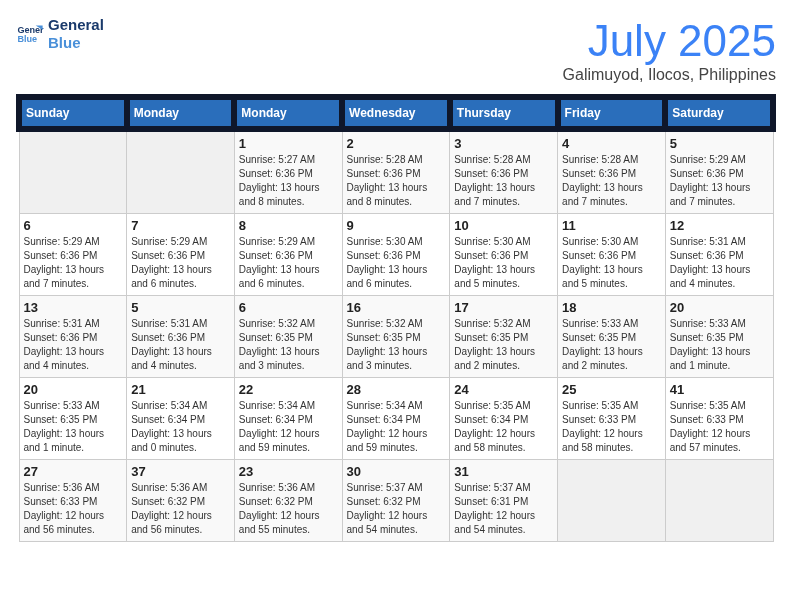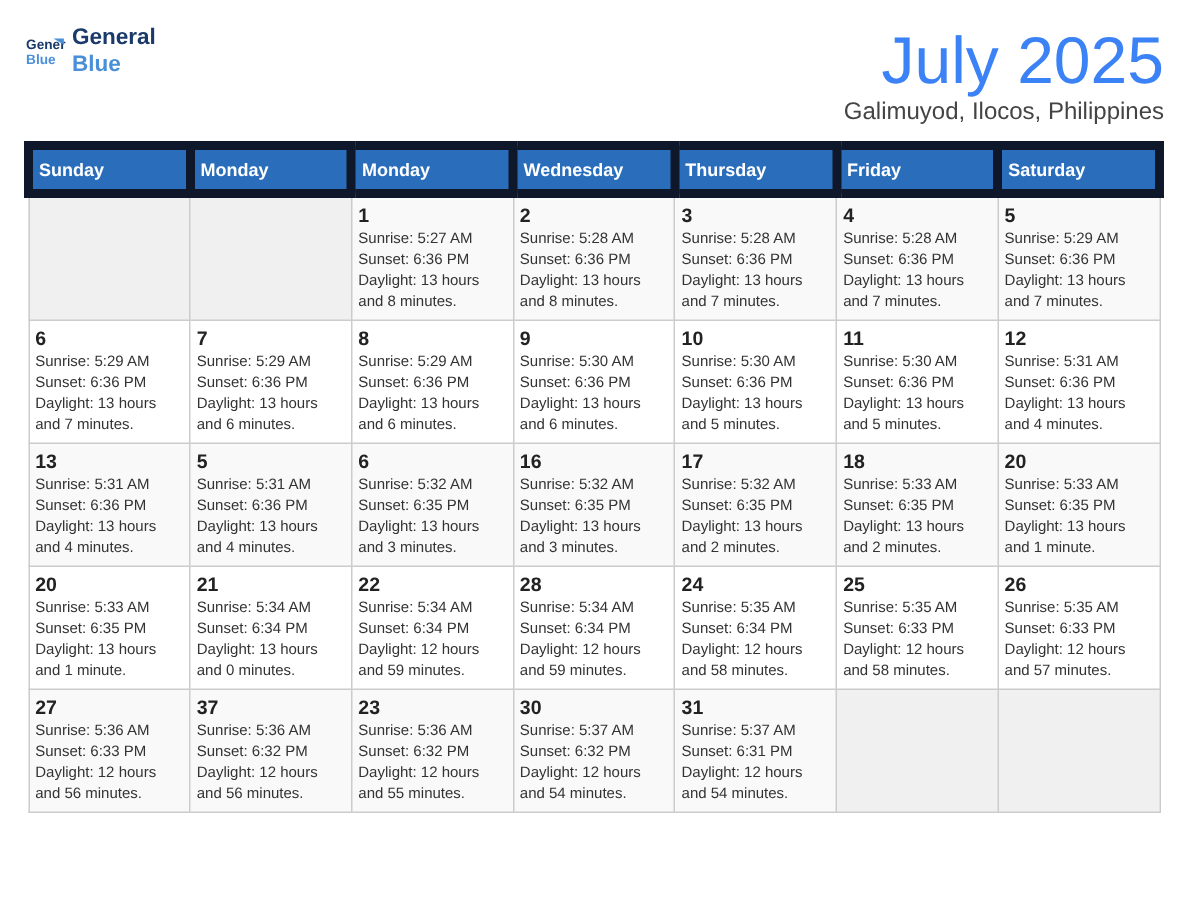--- a/index.html
+++ b/index.html
@@ -219,21 +219,21 @@
         </td>
         <td>
           <span class="day-number">24</span>
           <div class="day-detail">Sunrise: 5:35 AM<br>Sunset: 6:34 PM<br>Daylight: 12 hours and 58 minutes.</div>
         </td>
         <td>
           <span class="day-number">25</span>
           <div class="day-detail">Sunrise: 5:35 AM<br>Sunset: 6:33 PM<br>Daylight: 12 hours and 58 minutes.</div>
         </td>
         <td>
-          <span class="day-number">26</span>
+          <span class="day-number">41</span>
           <div class="day-detail">Sunrise: 5:35 AM<br>Sunset: 6:33 PM<br>Daylight: 12 hours and 57 minutes.</div>
         </td>
       </tr>
       <tr>
         <td>
           <span class="day-number">27</span>
           <div class="day-detail">Sunrise: 5:36 AM<br>Sunset: 6:33 PM<br>Daylight: 12 hours and 56 minutes.</div>
         </td>
         <td>
           <span class="day-number">37</span>

